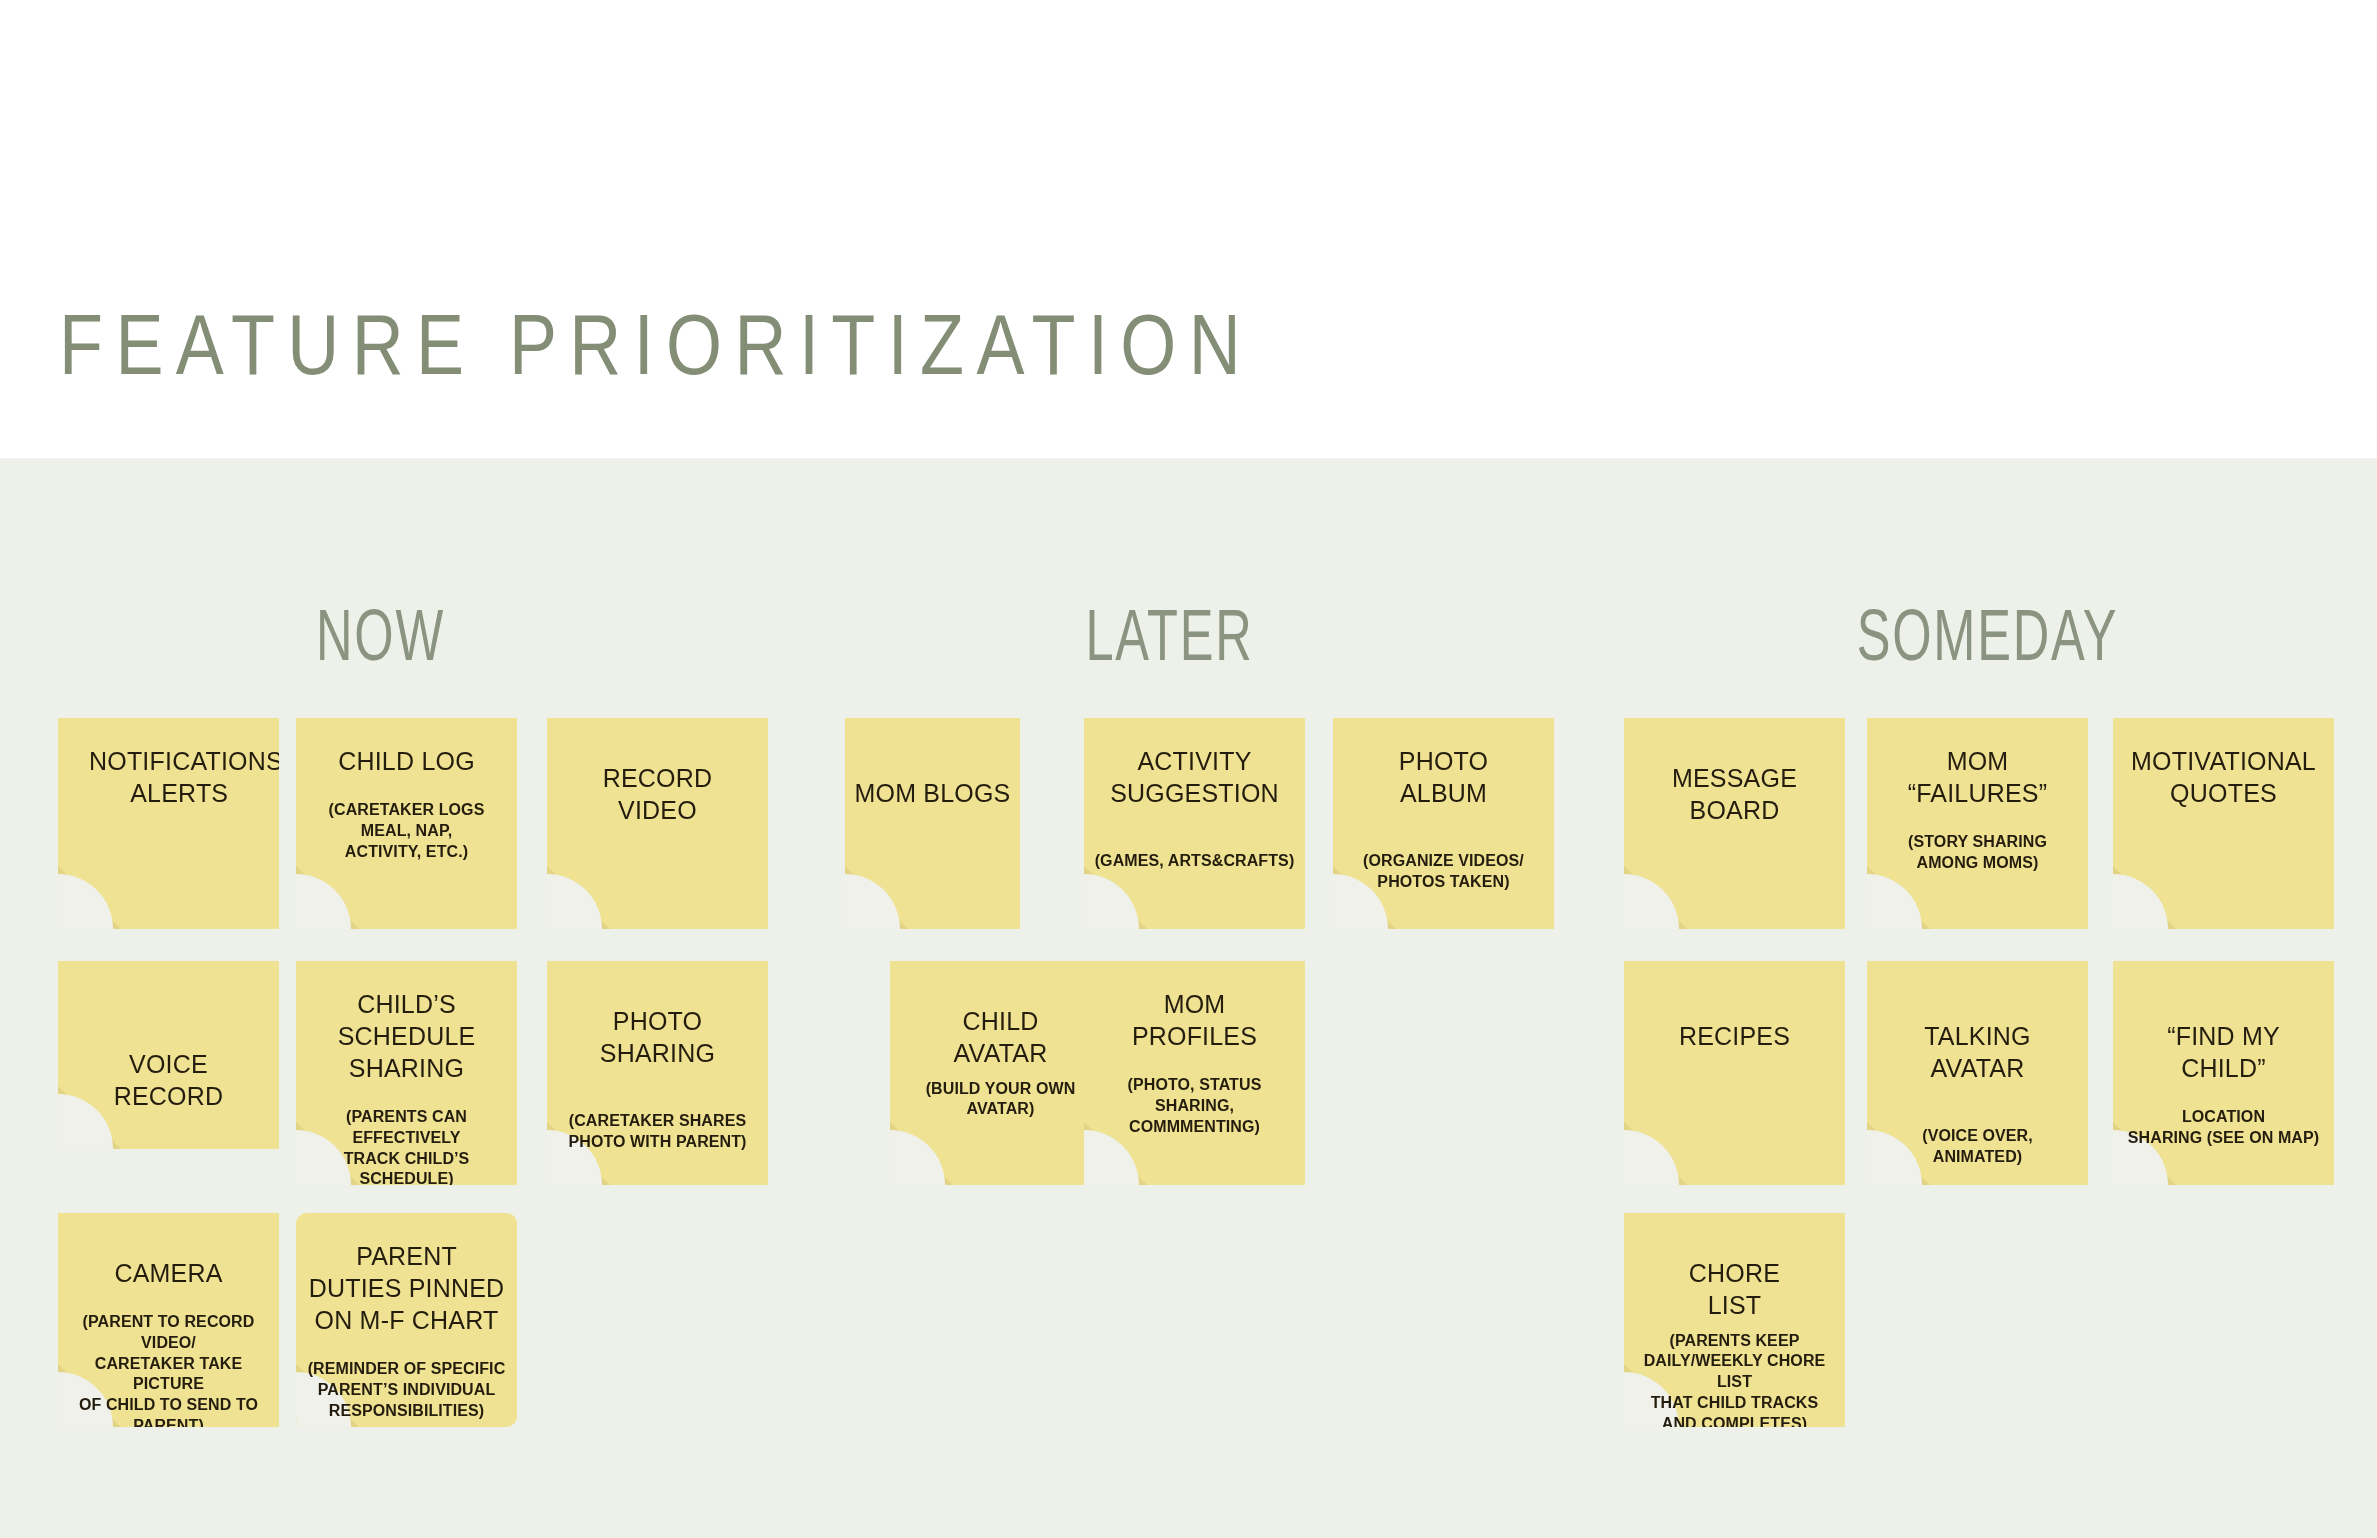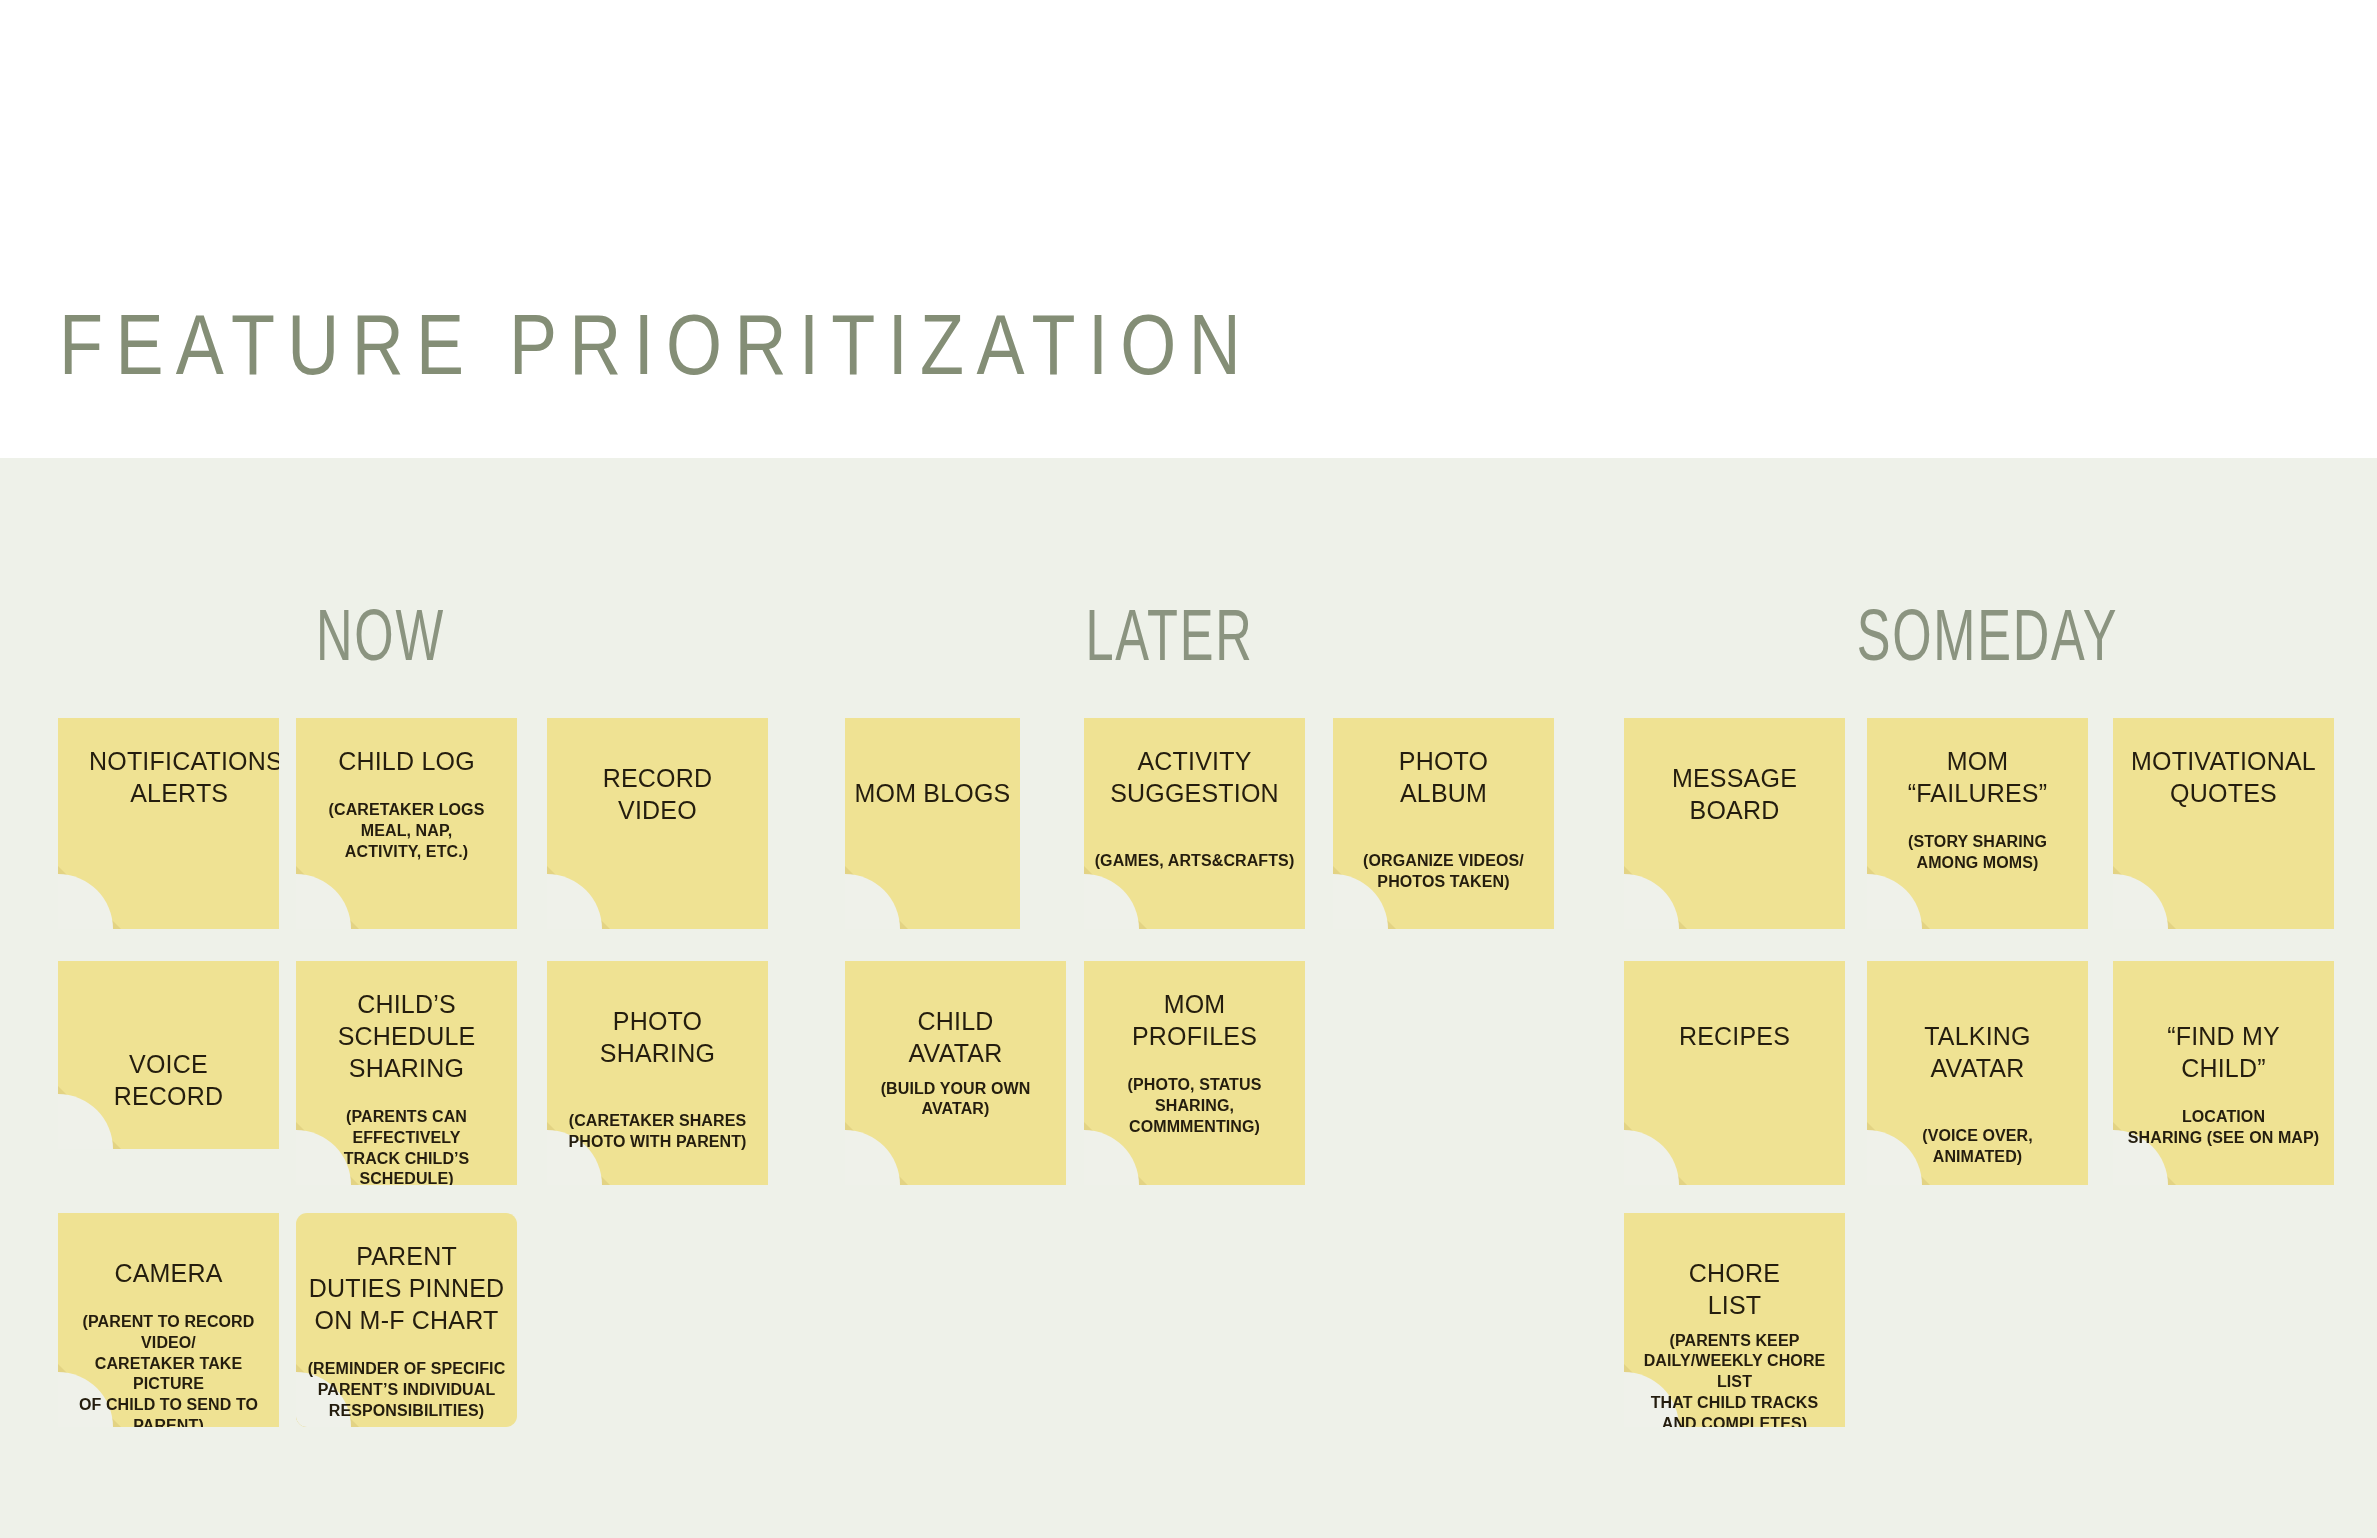--- a/index.html
+++ b/index.html
@@ -265,21 +265,21 @@
 
   <div class="note gap-lg" style="left:1333px; top:718px; width:221px; height:211px;">
     <div class="note-title">PHOTO<br>ALBUM</div>
     <div class="note-sub">(ORGANIZE VIDEOS/<br>PHOTOS TAKEN)</div>
     <div class="curl">
         <div class="fold"></div>
         <div class="fold-inner"></div>
       </div>
   </div>
 
-  <div class="note gap-sm pad-top-lg" style="left:845px; top:961px; width:221px; height:224px;">
+  <div class="note gap-sm pad-top-lg" style="left:890px; top:961px; width:221px; height:224px;">
     <div class="note-title">CHILD<br>AVATAR</div>
     <div class="note-sub">(BUILD YOUR OWN<br>AVATAR)</div>
     <div class="curl">
         <div class="fold"></div>
         <div class="fold-inner"></div>
       </div>
   </div>
 
   <div class="note gap-md" style="left:1084px; top:961px; width:221px; height:224px;">
     <div class="note-title">MOM<br>PROFILES</div>

